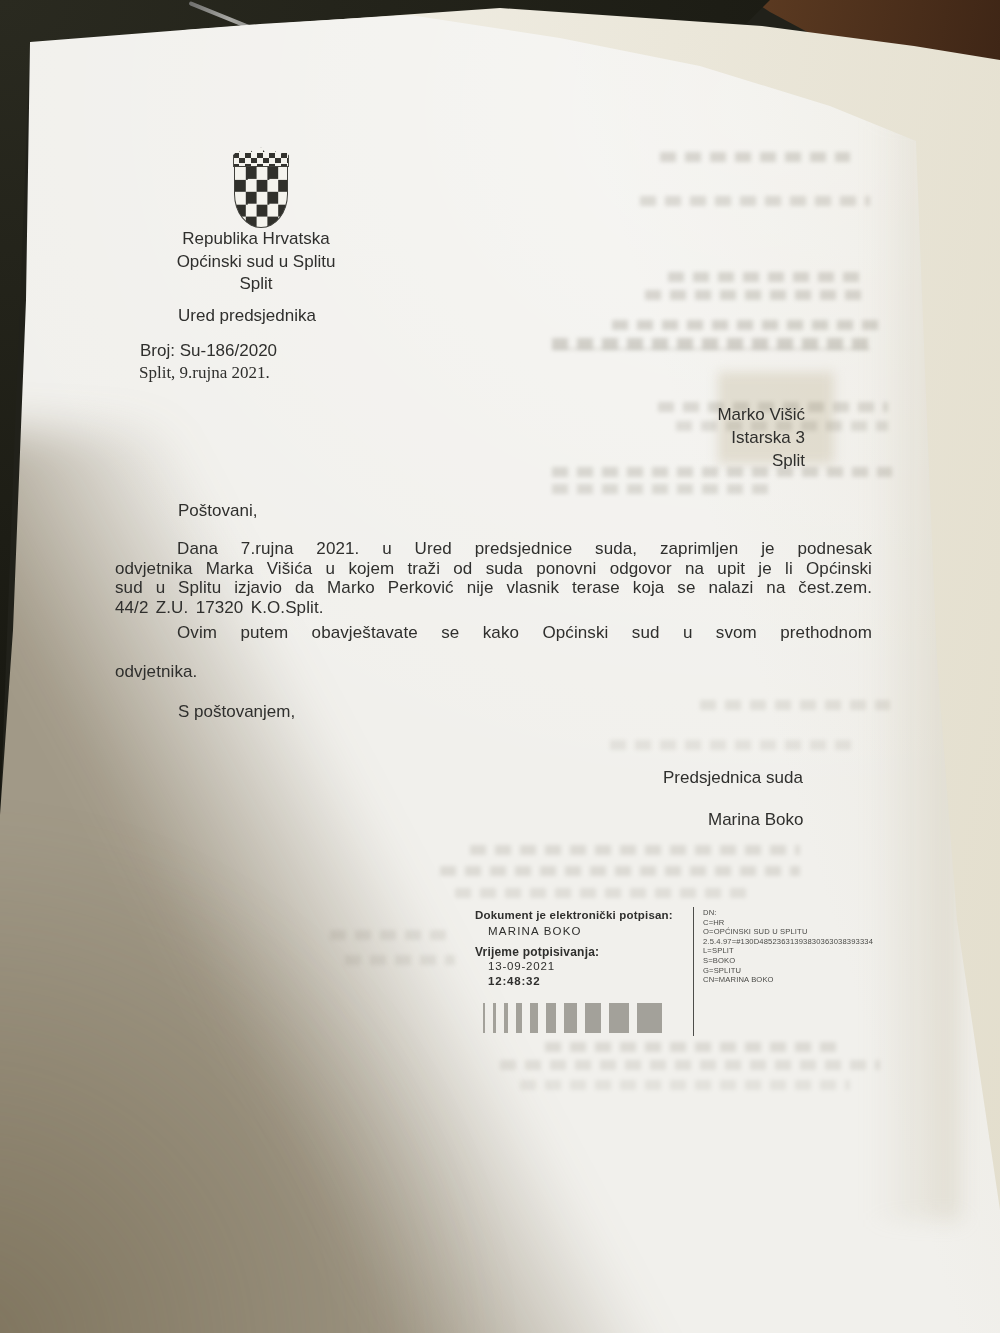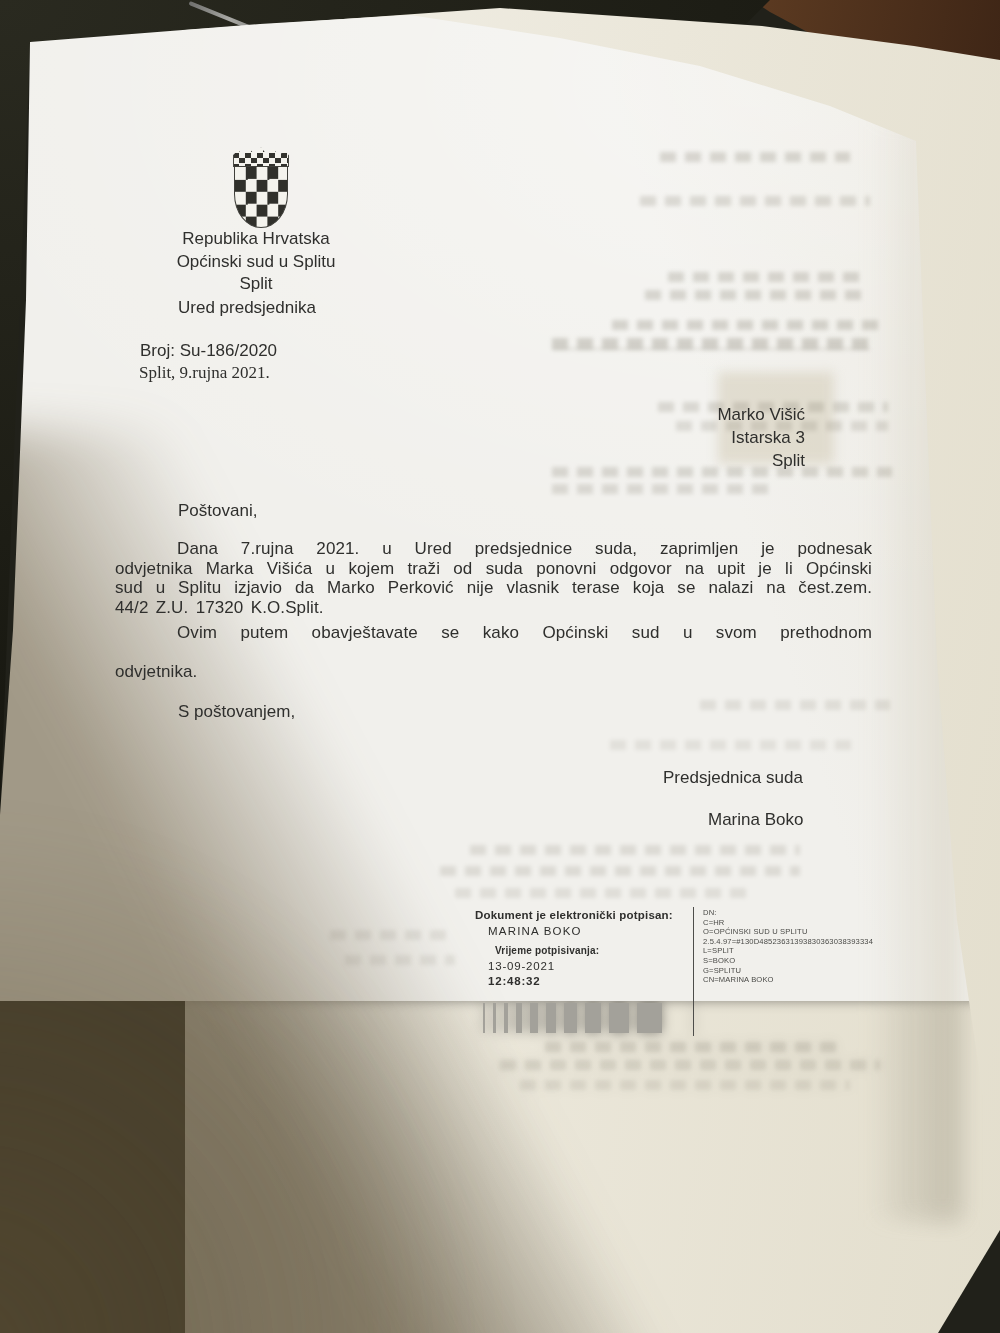--- a/index.html
+++ b/index.html
@@ -26,21 +26,21 @@
     clip-path:polygon(185px 30px,500px 8px,762px 26px,914px 46px,1000px 60px,1000px 1230px,938px 1333px,185px 1333px);
     filter:drop-shadow(0 2px 4px rgba(0,0,0,.45));
   }
   .paperclip{
     left:190px;top:1px;width:72px;height:4px;border-radius:3px;
     background:linear-gradient(90deg,#6f6f6d,#a7a7a3 60%,#8b8b87);
     transform:rotate(22deg);transform-origin:left top;
   }
   
   .page{
-    left:0;top:0;width:1000px;height:1001px;
+    left:0;top:0;width:1000px;height:1333px;
     background:
       radial-gradient(140% 90% at 75% 8%,rgba(255,255,255,.38),transparent 60%),
       linear-gradient(253deg,rgba(214,206,184,.30),transparent 32%),
       #f1f0ec;
     clip-path:polygon(30px 42px,260px 24px,410px 15px,560px 38px,700px 66px,830px 106px,916px 141px,927px 420px,937px 660px,957px 920px,1000px 1210px,1000px 1333px,0px 1333px,0px 815px,13px 630px,26px 300px);
     filter:drop-shadow(0 0 6px rgba(0,0,0,.4));
   }
   .shade-bl{
     left:-220px;top:430px;width:1100px;height:1100px;
     background:linear-gradient(62deg,rgba(104,90,62,.58) 42%,rgba(104,90,62,0) 58%);
@@ -65,38 +65,38 @@
   }
   .crest-shield{
     left:234px;top:166px;width:54px;height:62px;
     background:repeating-conic-gradient(#30302b 0 25%,#f4f3ed 0 50%) 0 0/21.6px 24.8px;
     border:1.4px solid #3f3f3a;box-sizing:border-box;
     border-radius:0 0 27px 27px / 0 0 34px 34px;
   }
   
   .t{color:#2f2f2d;}
   .hdr{left:150px;width:212px;text-align:center;font-size:17px;line-height:22.5px;}
-  .line-office{left:178px;top:298px;font-size:17px;}
+  .line-office{left:178px;top:306px;font-size:17px;}
   .line-broj{left:140px;top:341px;font-size:17px;}
   .line-date{left:139px;top:363px;font-size:17px;font-family:Liberation Serif, serif;}
   .recipient{left:600px;top:403px;width:205px;text-align:right;font-size:17px;line-height:23px;}
   .salutation{left:178px;top:501px;font-size:17px;}
   .bodyline{
     left:115px;width:757px;font-size:17px;line-height:19.5px;
     text-align:justify;text-align-last:justify;word-spacing:2.5px;letter-spacing:.1px;
   }
   .indent{text-indent:62px;}
   .lastline{text-align-last:left;}
   .closing{left:178px;top:702px;font-size:17px;}
   .sig-title{left:663px;top:768px;font-size:17px;}
   .sig-name{left:708px;top:810px;font-size:17px;}
   
   .esig-label{left:475px;top:909px;font-size:11.5px;font-weight:bold;letter-spacing:.2px;}
   .esig-signer{left:488px;top:925px;font-size:11.5px;letter-spacing:1.2px;}
-  .esig-timelabel{left:475px;top:945px;font-size:10px;font-weight:bold;letter-spacing:.2px;margin-left:20px;}
+  .esig-timelabel{left:475px;top:945px;font-size:12px;font-weight:bold;letter-spacing:.2px;}
   .esig-date{left:488px;top:960px;font-size:11.5px;letter-spacing:.8px;}
   .esig-time{left:488px;top:975px;font-size:11.5px;letter-spacing:.8px;font-weight:bold;}
   .esig-divider{left:693px;top:907px;width:1.4px;height:129px;background:#4d4d4a;}
   .dn{left:703px;top:908px;width:210px;font-size:7.6px;line-height:9.6px;color:#4a4a47;letter-spacing:.15px;}
   .dn div{white-space:nowrap;}
   
   .barcode{left:483px;top:1003px;height:30px;display:flex;align-items:stretch;gap:8px;}
   .barcode span{background:#a3a19a;display:block;}
   
   .ghost{

